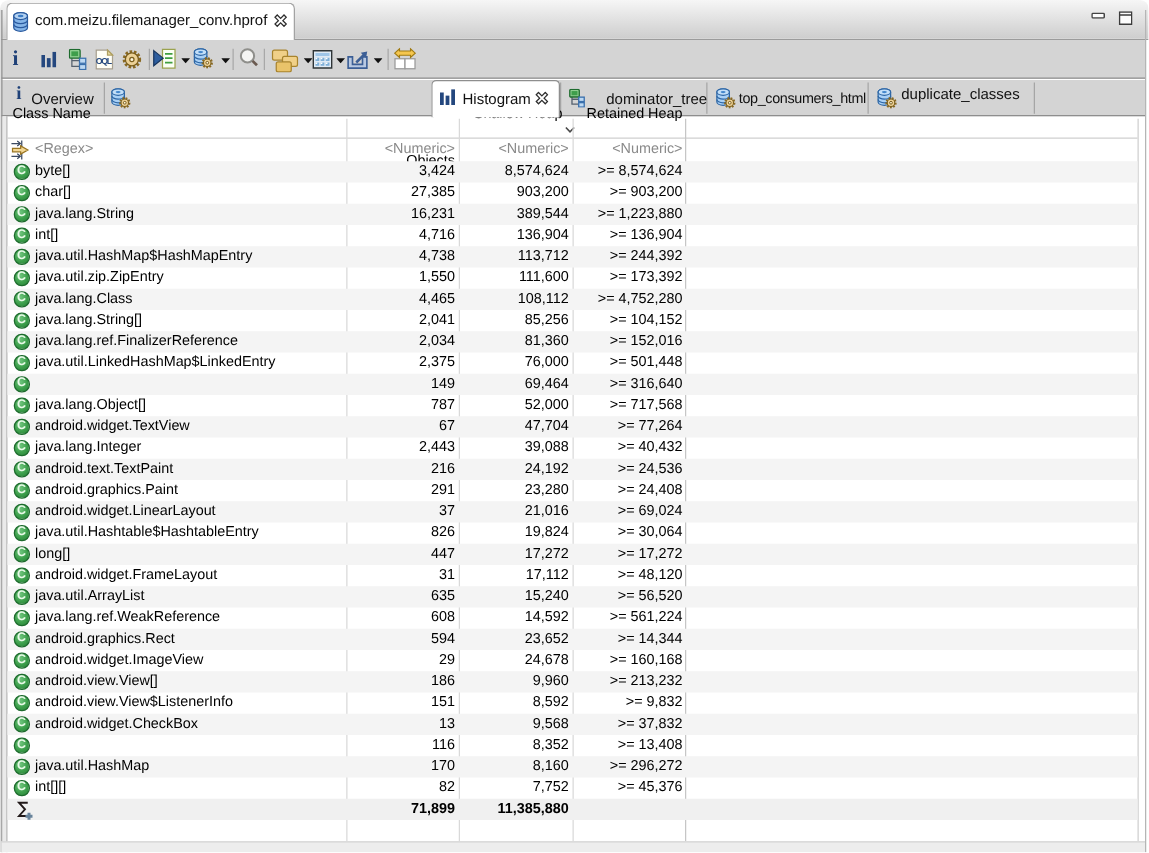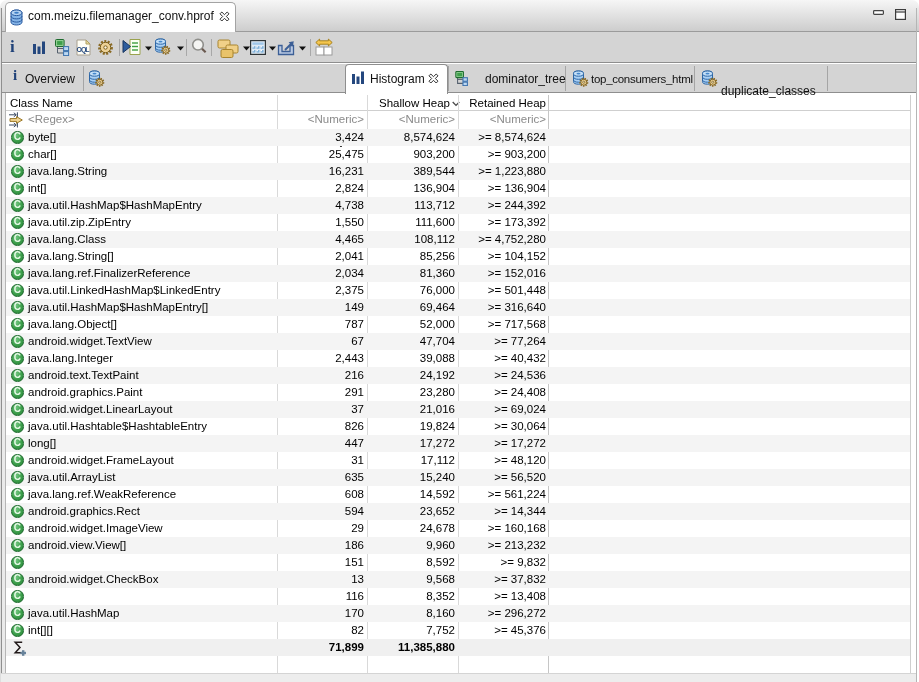--- a/index.html
+++ b/index.html
@@ -3,21 +3,21 @@
 html,body{margin:0;padding:0;background:#fff;}
 #win{position:relative;width:919px;height:682px;font-family:"Liberation Sans",sans-serif;overflow:hidden;background:#fff;text-decoration:underline;}
 .abs{position:absolute;}
 #titlebar{left:0;top:0;width:919px;height:32px;background:linear-gradient(#f6f6f6,#cdcdcd);border-bottom:1px solid #9b9b9b;border-radius:7px 7px 0 0;box-sizing:border-box;}
 #titletab{left:5px;top:2px;width:231px;height:30px;background:#fff;border:1px solid #a3a3a3;border-bottom:none;border-radius:5px 5px 0 0;box-sizing:border-box;}
 #toolbar{left:1px;top:32px;width:915px;height:31px;background:#d4d4d4;border-bottom:1px solid #8e8e8e;box-sizing:border-box;}
 #tabrow{left:1px;top:64px;width:915px;height:29px;background:#d4d4d4;border-bottom:1px solid #8e8e8e;box-sizing:border-box;}
 .tsep{position:absolute;top:2px;bottom:2px;width:1px;background:#a5a5a5;}
 .tabtxt{position:absolute;top:0;height:28px;line-height:28px;font-size:12px;color:#111;white-space:pre;}
 #activetab{position:absolute;left:345px;top:64px;width:103px;height:30px;background:#fff;border:1px solid #8e8e8e;border-bottom:none;border-radius:4px 4px 0 0;box-sizing:border-box;z-index:3;}
-.hdrtxt{position:absolute;top:95px;height:17px;line-height:17px;font-size:11.5px;color:#000;}
+.hdrtxt{position:absolute;top:83px;height:17px;line-height:17px;font-size:11.5px;color:#000;}
 .num{position:absolute;text-align:right;}
 .row{position:absolute;left:6px;width:904px;height:17px;line-height:17px;font-size:11.5px;color:#000;}
 .row .cn{position:absolute;left:22px;top:0;white-space:nowrap;}
 .row .o{position:absolute;left:271px;width:87px;top:0;text-align:right;}
 .row .s{position:absolute;left:361px;width:88px;top:0;text-align:right;}
 .row .r{position:absolute;left:452px;width:88px;top:0;text-align:right;}
 .stripe{background:#f4f4f4;}
 .cicon{position:absolute;left:5px;top:2px;width:12.5px;height:12.5px;border-radius:50%;background:radial-gradient(circle at 40% 33%,#6fc57d,#3b9e4a 55%,#2a8039);border:1px solid #1d6b2d;box-sizing:border-box;text-align:center;}
 
 .cicon span{display:block;font-size:10px;font-weight:bold;color:#e8fae8;line-height:10.5px;font-family:"Liberation Sans",sans-serif;}
@@ -270,21 +270,21 @@
 <ellipse cx="6.5" cy="3.6" rx="2" ry="0.9" fill="#4487cc"></ellipse>
 <path d="M1.5,6.7 a5,2.6 0 0 0 10,0" fill="none" stroke="#2d66a5" stroke-width="1"></path>
 <path d="M1.5,9.6 a5,2.6 0 0 0 10,0" fill="none" stroke="#2d66a5" stroke-width="1"></path>
 <g transform="translate(11.8,12.2)">
 <circle r="3.6" fill="none" stroke="#8a6a24" stroke-width="1.9" stroke-dasharray="1.4 1.05"></circle>
 <circle r="3.0" fill="#edd094" stroke="#7a5e1c" stroke-width="0.9"></circle>
 <circle r="1.1" fill="#fdf6e0" stroke="#7a5e1c" stroke-width="0.8"></circle>
 </g>
 </svg>
     </div>
-<div class="tabtxt" style="left:721px;top:77px;z-index:4;">duplicate_classes</div>
+<div class="tabtxt" style="left:721px;top:61px;z-index:4;">duplicate_classes</div>
 <div class="abs" style="left:0;top:8px;width:1px;height:674px;background:#dedede;"></div>
 <div class="abs" style="left:1px;top:8px;width:1px;height:674px;background:#8f8f8f;"></div>
 <div class="abs" style="left:916px;top:8px;width:1px;height:674px;background:#b5b5b5;"></div>
 <div class="abs" style="left:2px;top:93px;width:3px;height:589px;background:#eaeaea;"></div>
 <div class="abs" style="left:5px;top:93px;width:1px;height:589px;background:#b5b5b5;"></div>
 <div class="hdrtxt" style="left:10px;">Class Name</div>
 <div class="hdrtxt num" style="left:277px;width:87px;margin-top:38px;">Objects</div>
 <div class="hdrtxt num" style="left:367px;width:83px;">Shallow Heap</div>
 <div class="abs" style="left:451.5px;top:100.5px;">
       <svg width="8" height="6" viewBox="0 0 8 6">
@@ -324,39 +324,39 @@
       <div class="cn">byte[]</div>
       <div class="o">3,424</div>
       <div class="s">8,574,624</div>
       <div class="r">&gt;= 8,574,624</div>
     </div>
 <div class="row" style="top:146px;">
       <div class="cicon">
         <span>C</span>
       </div>
       <div class="cn">char[]</div>
-      <div class="o">25,475</div>
+      <div class="o">27,385</div>
       <div class="s">903,200</div>
       <div class="r">&gt;= 903,200</div>
     </div>
 <div class="row stripe" style="top:163px;">
       <div class="cicon">
         <span>C</span>
       </div>
       <div class="cn">java.lang.String</div>
       <div class="o">16,231</div>
       <div class="s">389,544</div>
       <div class="r">&gt;= 1,223,880</div>
     </div>
 <div class="row" style="top:180px;">
       <div class="cicon">
         <span>C</span>
       </div>
       <div class="cn">int[]</div>
-      <div class="o">2,824</div>
+      <div class="o">4,716</div>
       <div class="s">136,904</div>
       <div class="r">&gt;= 136,904</div>
     </div>
 <div class="row stripe" style="top:197px;">
       <div class="cicon">
         <span>C</span>
       </div>
       <div class="cn">java.util.HashMap$HashMapEntry</div>
       <div class="o">4,738</div>
       <div class="s">113,712</div>
@@ -404,21 +404,20 @@
       </div>
       <div class="cn">java.util.LinkedHashMap$LinkedEntry</div>
       <div class="o">2,375</div>
       <div class="s">76,000</div>
       <div class="r">&gt;= 501,448</div>
     </div>
 <div class="row stripe" style="top:299px;">
       <div class="cicon">
         <span>C</span>
       </div>
-      <div class="cn">java.util.HashMap$HashMapEntry[]</div>
       <div class="o">149</div>
       <div class="s">69,464</div>
       <div class="r">&gt;= 316,640</div>
     </div>
 <div class="row" style="top:316px;">
       <div class="cicon">
         <span>C</span>
       </div>
       <div class="cn">java.lang.Object[]</div>
       <div class="o">787</div>
@@ -539,20 +538,21 @@
       </div>
       <div class="cn">android.view.View[]</div>
       <div class="o">186</div>
       <div class="s">9,960</div>
       <div class="r">&gt;= 213,232</div>
     </div>
 <div class="row" style="top:554px;">
       <div class="cicon">
         <span>C</span>
       </div>
+      <div class="cn">android.view.View$ListenerInfo</div>
       <div class="o">151</div>
       <div class="s">8,592</div>
       <div class="r">&gt;= 9,832</div>
     </div>
 <div class="row stripe" style="top:571px;">
       <div class="cicon">
         <span>C</span>
       </div>
       <div class="cn">android.widget.CheckBox</div>
       <div class="o">13</div>

